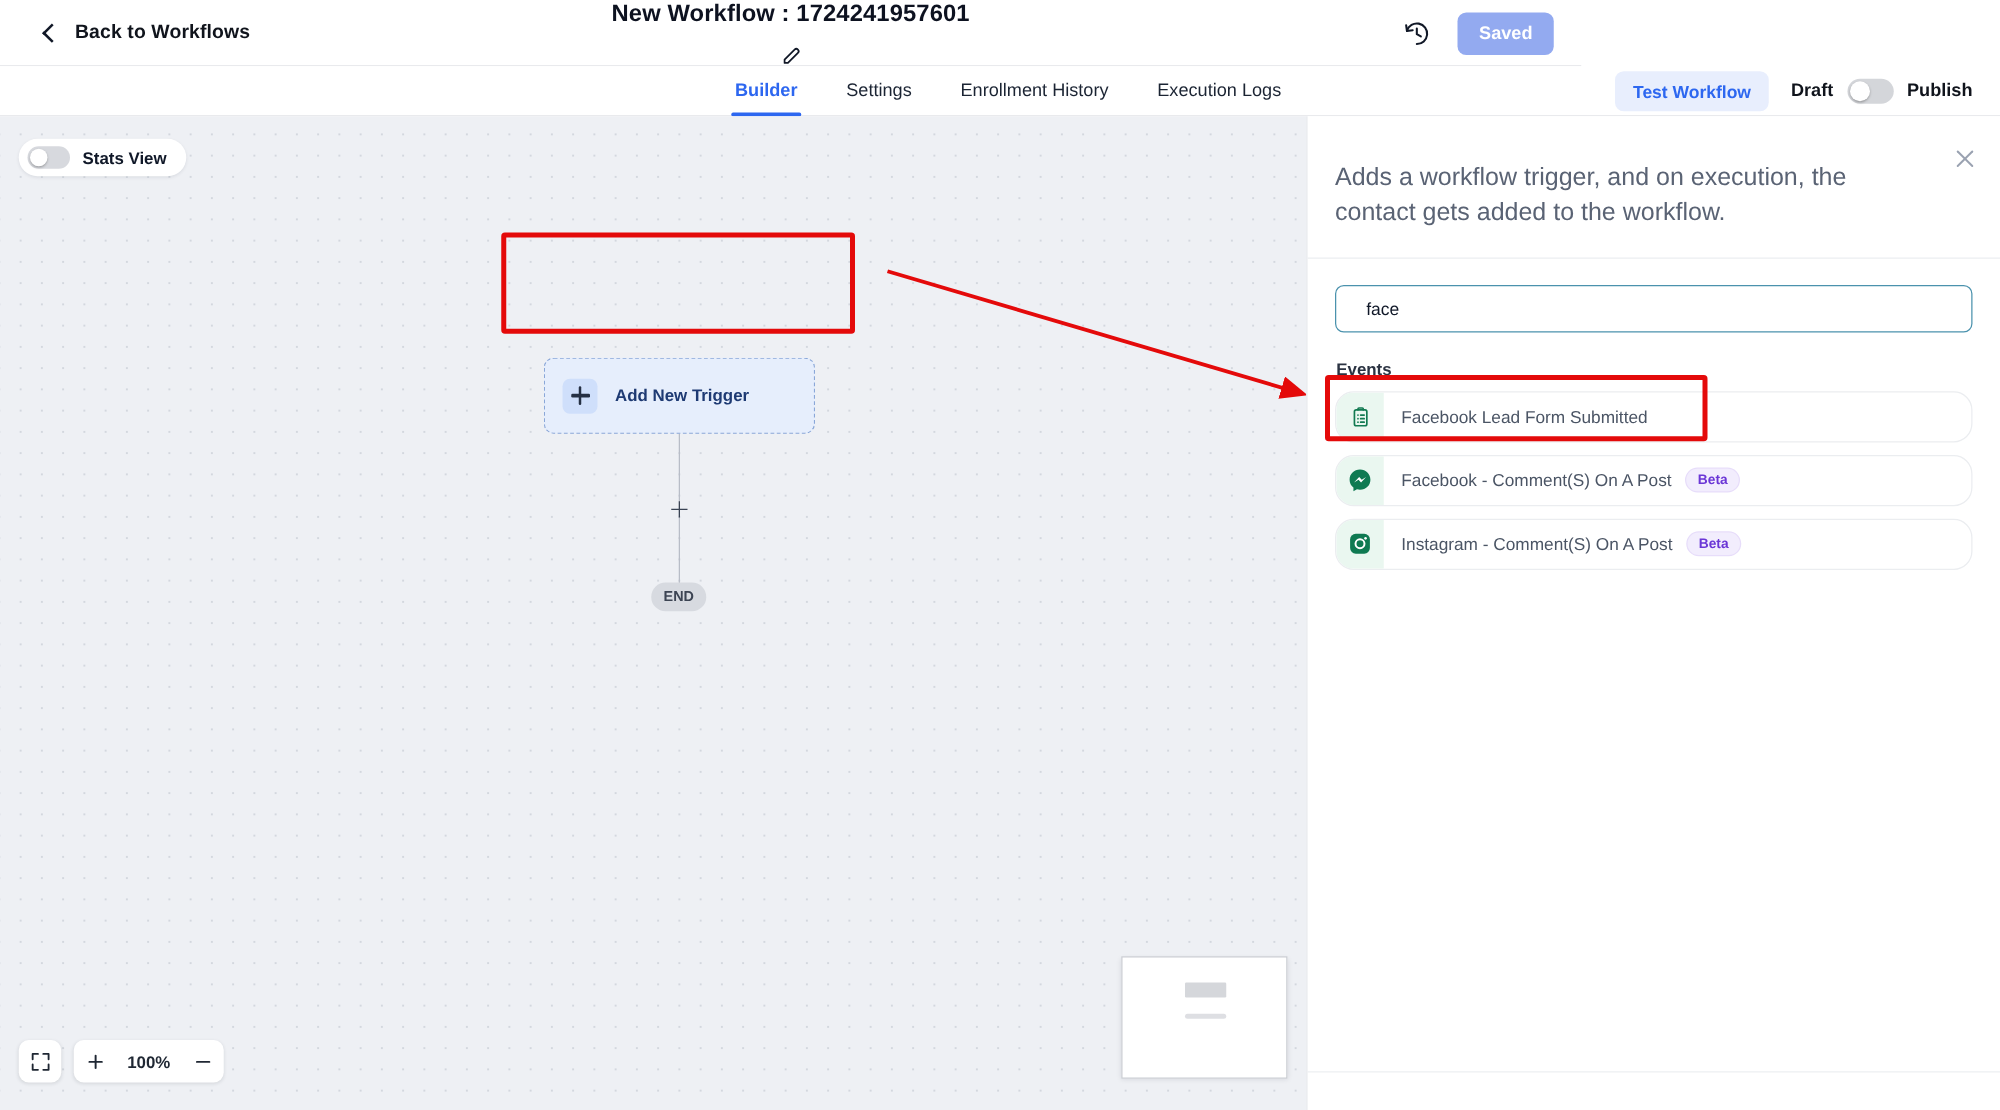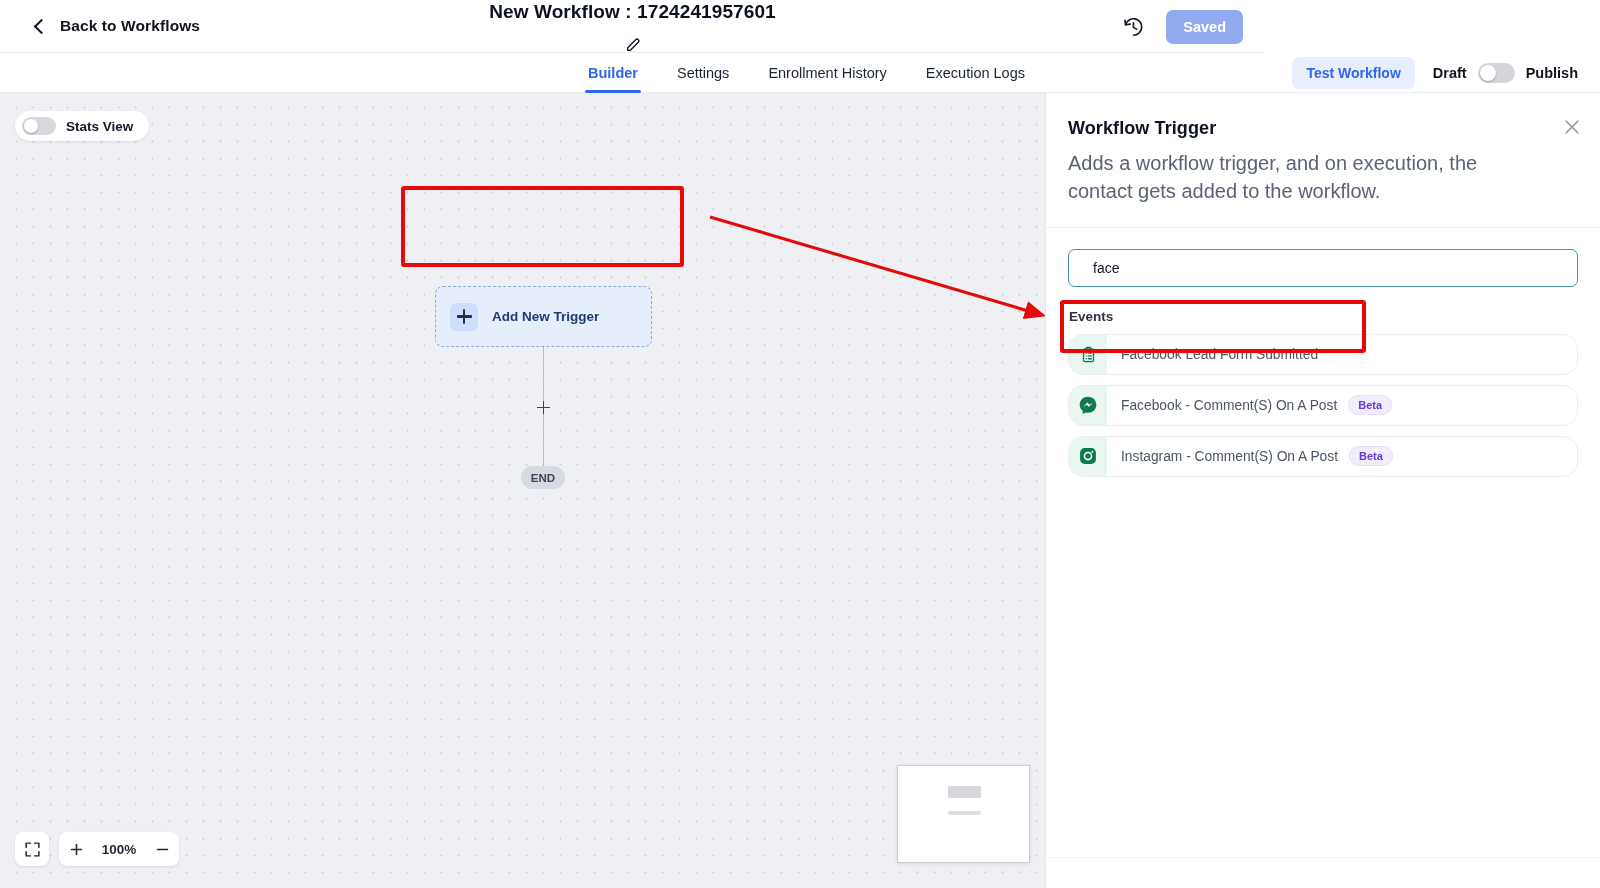--- a/index.html
+++ b/index.html
@@ -298,21 +298,20 @@
       <marker id="arrowhead" markerWidth="7" markerHeight="7" refX="5.6" refY="3" orient="auto">
         <polygon points="0,0 7,3 0,6" fill="#e40a0a"></polygon>
       </marker>
     </defs>
     <line x1="20" y1="22" x2="352" y2="120" stroke="#e40a0a" stroke-width="3.1" marker-end="url(#arrowhead)"></line>
   </svg>
 
   <div class="panel">
 
     <div class="panel-head">
-      <div class="panel-title">Workflow Trigger</div>
       <div class="panel-desc">Adds a workflow trigger, and on execution, the contact gets added to the workflow.</div>
       <span class="close-x">
         <svg width="20" height="20" viewBox="0 0 24 24" fill="none" stroke="#9aa2b1" stroke-width="1.9" stroke-linecap="round">
           <line x1="5" y1="5" x2="19" y2="19"></line>
             <line x1="19" y1="5" x2="5" y2="19"></line>
         </svg>
       </span>
     </div>
 
     <div class="panel-body">

